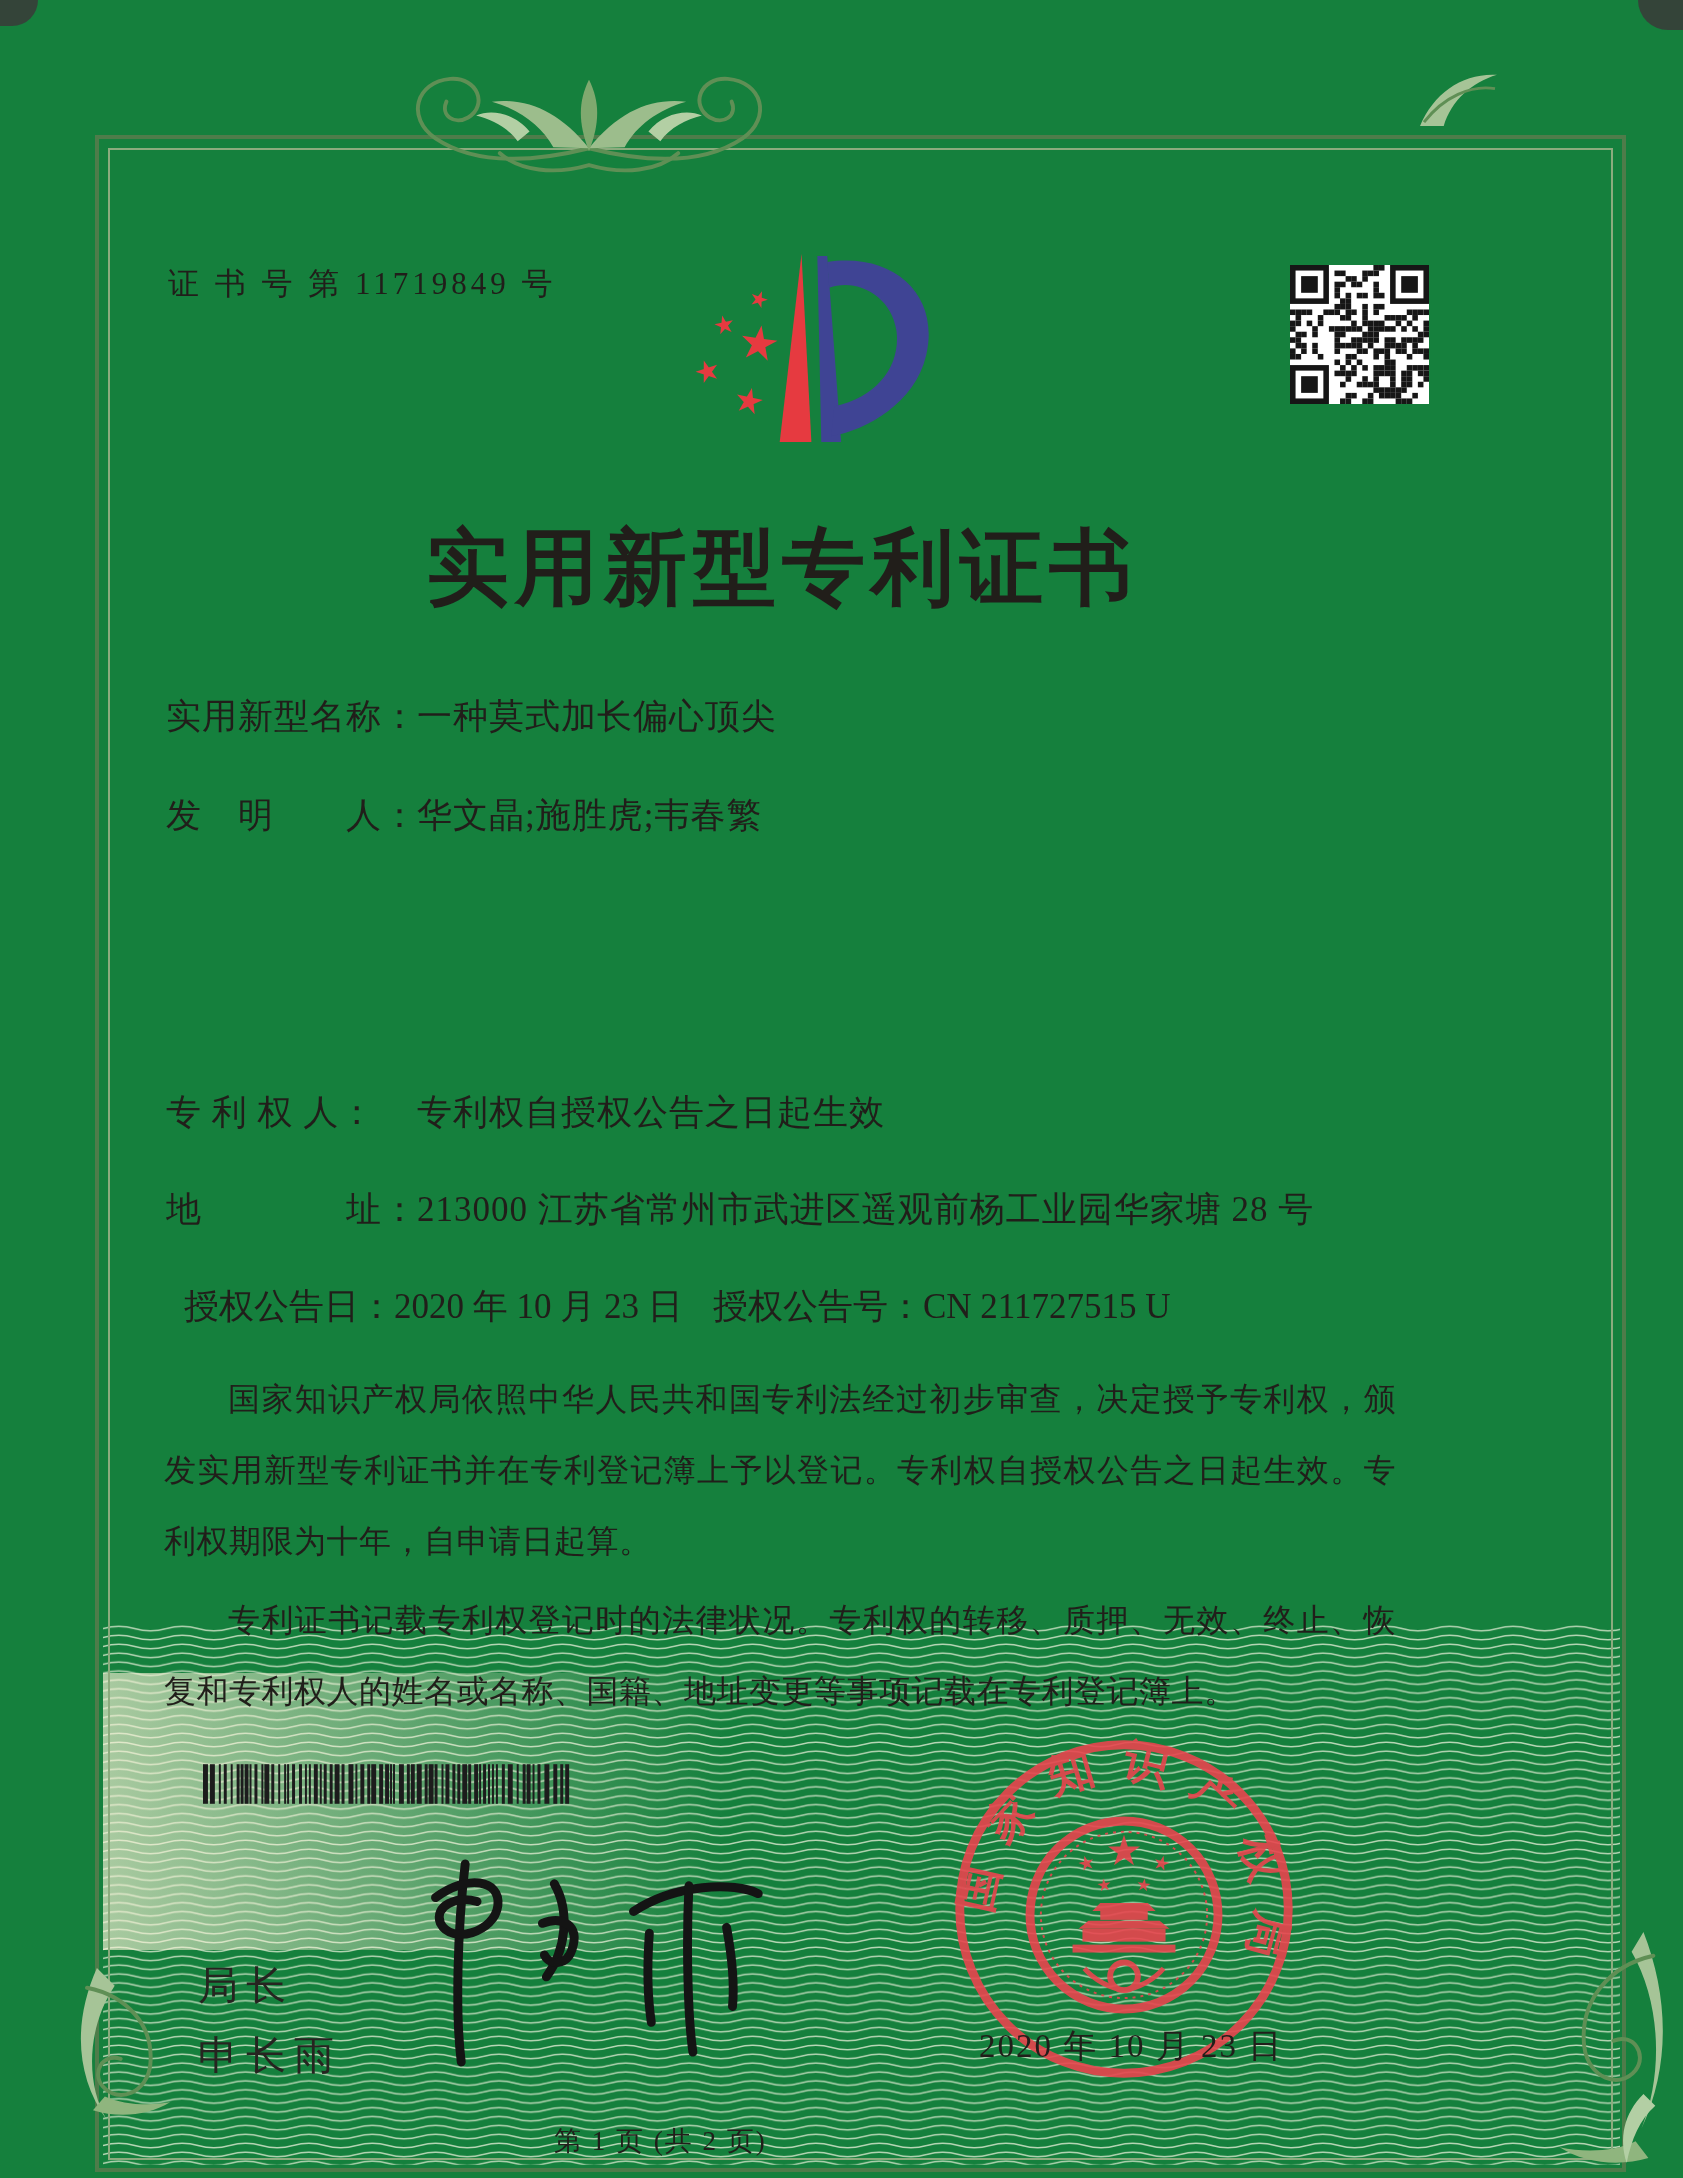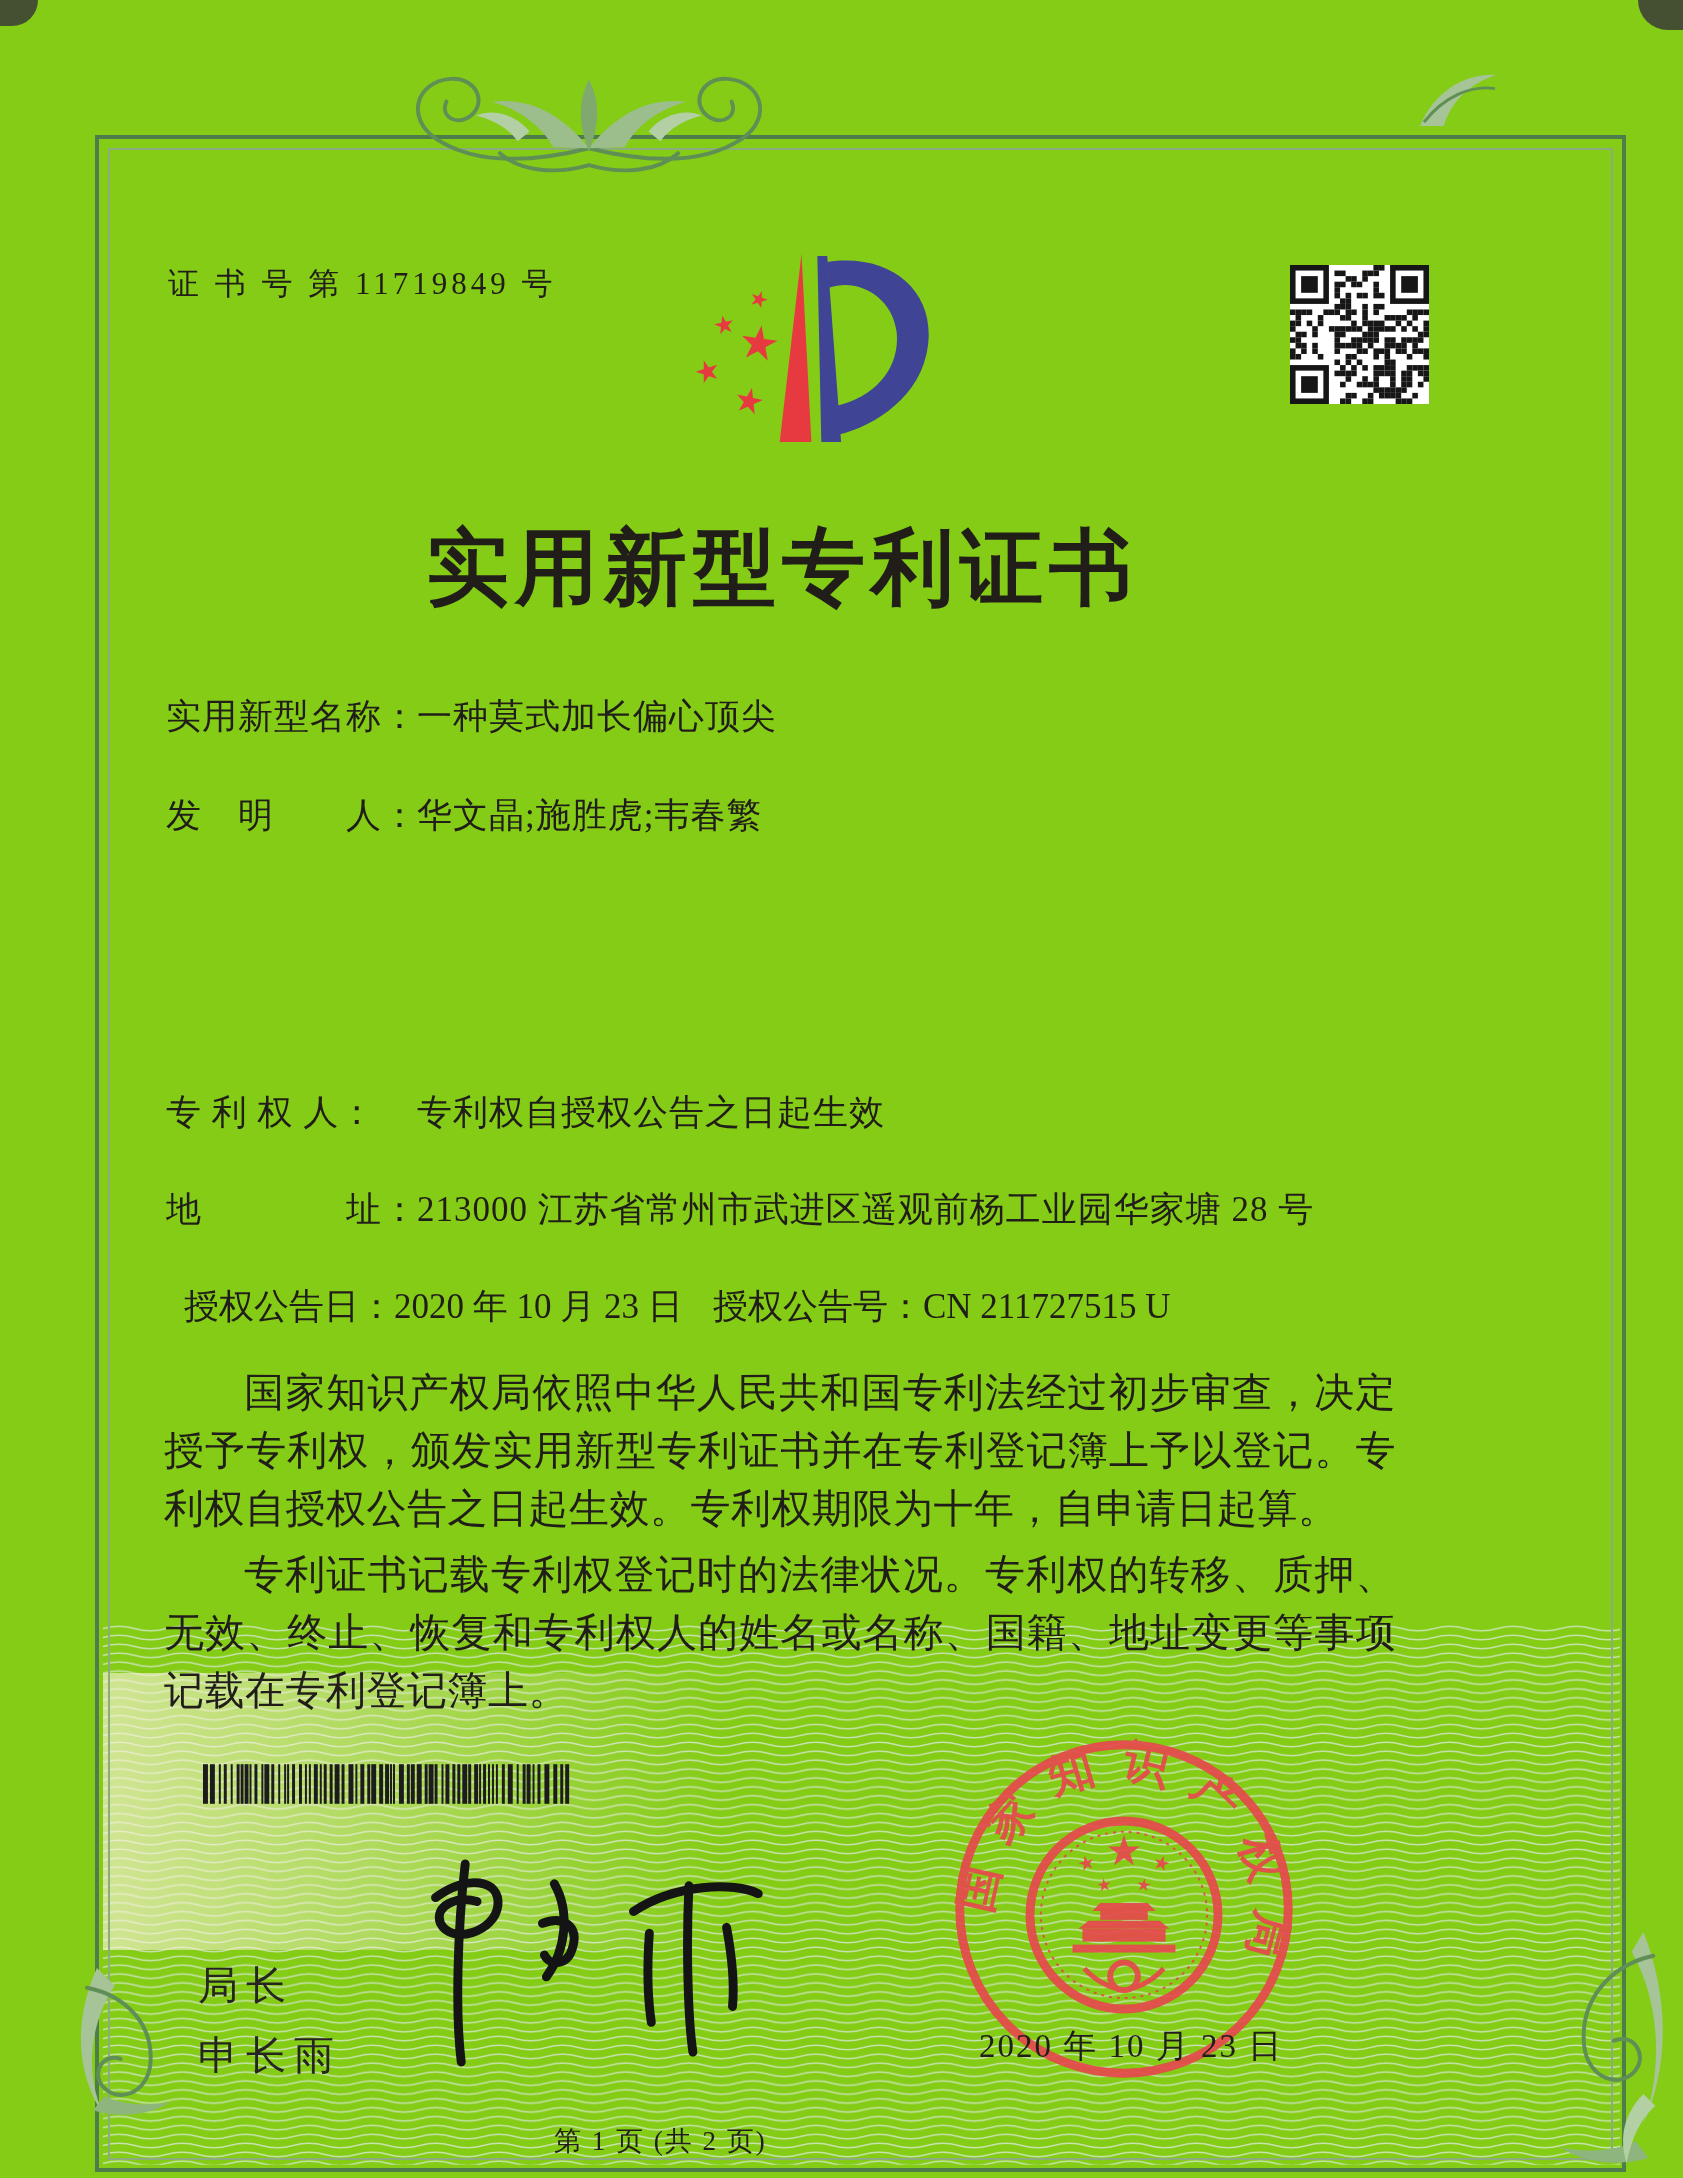--- a/index.html
+++ b/index.html
@@ -1,17 +1,17 @@
 <!DOCTYPE html>
 <html><head>
 <meta charset="utf-8">
 <style>
   *{margin:0;padding:0;box-sizing:border-box}
   html,body{background:#ffffff}
-  #page{position:relative;width:1683px;height:2178px;background:#84cc16;overflow:hidden;
+  #page{position:relative;width:1683px;height:2178px;background:#15803d;overflow:hidden;
         font-family:"Liberation Serif",serif;color:#211e1a}
   .abs{position:absolute}
 
   
   .border-outer{left:95px;top:135px;width:1531px;height:2037px;border:4px solid #4e7c4a}
   .border-inner{left:108px;top:148px;width:1505px;height:2012px;border:2px solid #8cab7e}
 
   
   .smudge{background:#3a3a38;opacity:.85}
   .smudge.l{left:0;top:0;width:38px;height:26px;border-radius:0 0 30px 0}
@@ -20,21 +20,21 @@
   .cert-no{left:168px;top:263px;font-size:31px;letter-spacing:4px;white-space:pre}
 
   .title{left:426px;top:513px;font-size:83px;font-weight:bold;letter-spacing:6px;white-space:nowrap}
 
   .field-row{left:166px;font-size:35px;letter-spacing:1px;white-space:nowrap}
   .field-label{display:inline-block;width:251px;vertical-align:top}
   .r1{top:693px}.r2{top:792px}.r3{top:891px}.r4{top:990px}.r5{top:1089px}.r6{top:1186px}
   .grant-row{top:1283px;left:184px;font-size:35px;white-space:nowrap}
   .grant-no{position:absolute;left:529px;top:0;white-space:nowrap}
 
-  .body-text{left:164px;top:1364px;width:1232px;font-size:40px;line-height:58px;
+  .body-text{left:164px;top:1364px;width:1232px;font-size:32px;line-height:71px;
              letter-spacing:0.5px;text-align:justify}
   .body-text p{text-indent:2em;margin-bottom:8px}
 
   .role{left:198px;top:1958px;font-size:40px;letter-spacing:8px;
         font-family:"Liberation Sans",sans-serif;font-weight:500;color:#262420}
   .dname{left:198px;top:2028px;font-size:40px;letter-spacing:8px;
         font-family:"Liberation Sans",sans-serif;font-weight:500;color:#262420}
 
   .seal-date{left:953px;top:2024px;width:356px;text-align:center;font-size:33px;
              letter-spacing:2px;white-space:nowrap;z-index:6}

